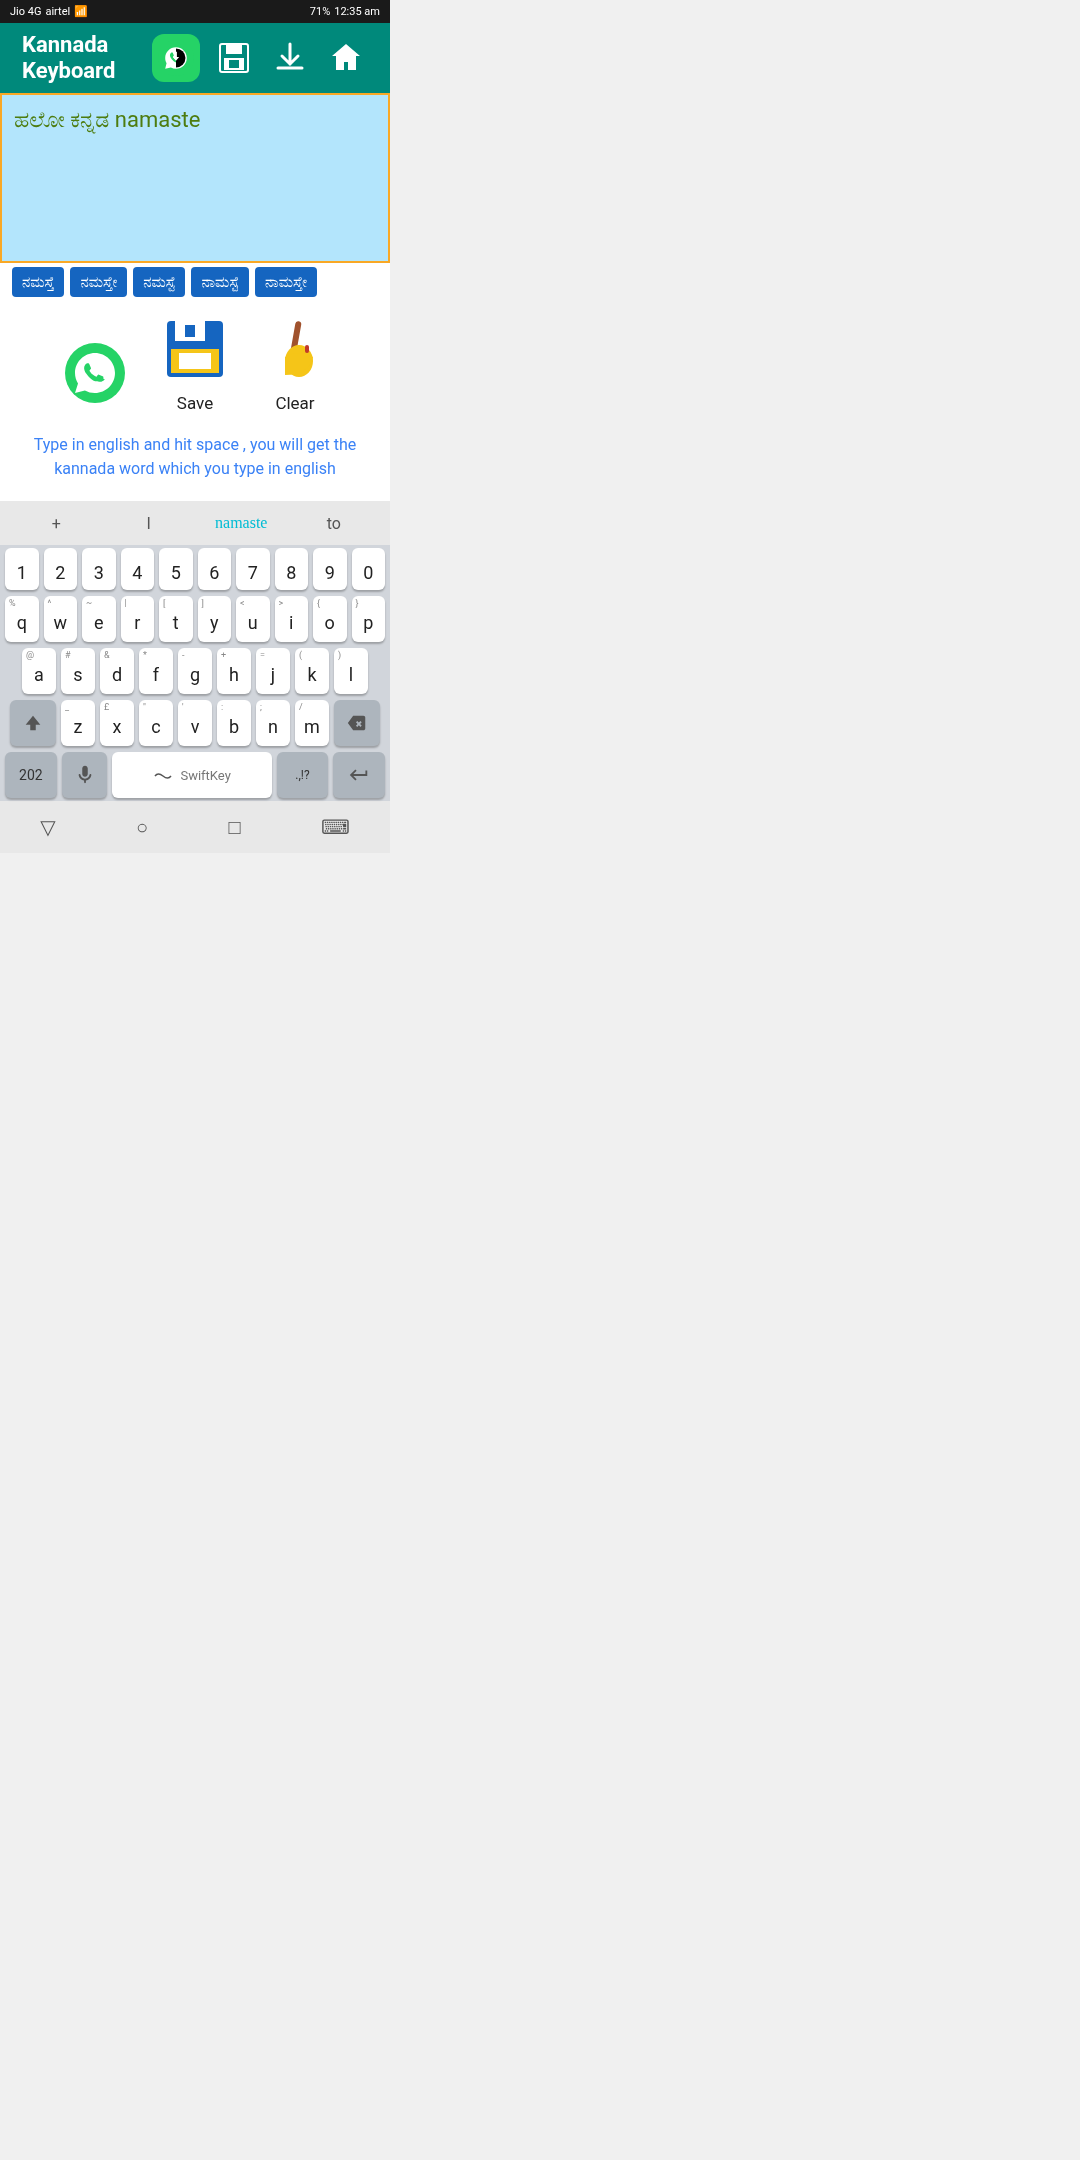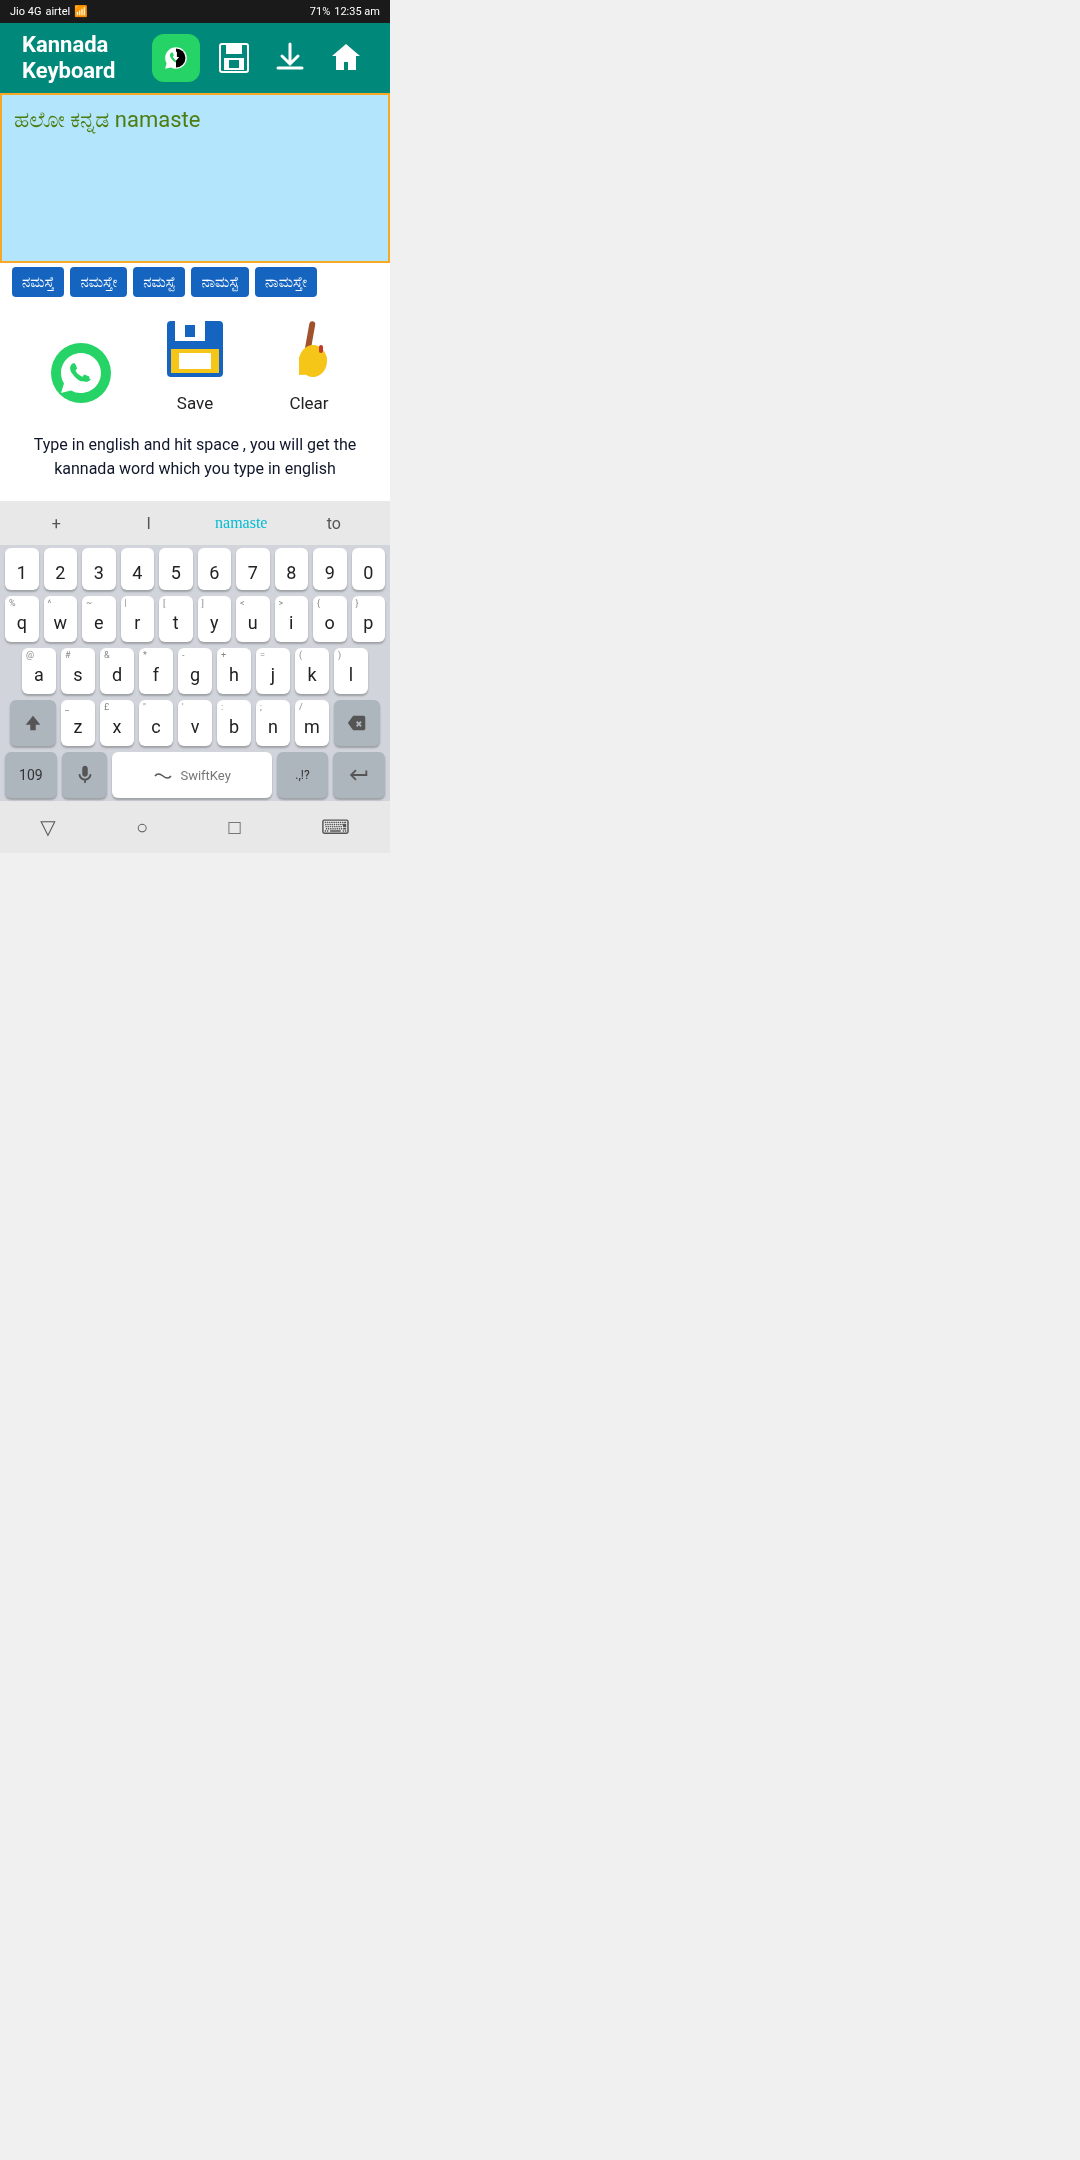--- a/index.html
+++ b/index.html
@@ -91,21 +91,21 @@
       cursor: pointer;
       white-space: nowrap;
       border: none;
     }
 
     
     .action-row {
       display: flex;
       justify-content: center;
       align-items: flex-end;
-      gap: 14px;
+      gap: 0;
       padding: 8px 0 0 0;
       background: white;
     }
     .action-item {
       display: flex;
       flex-direction: column;
       align-items: center;
       gap: 4px;
       width: 100px;
       cursor: pointer;
@@ -126,21 +126,21 @@
       font-size: 17px;
       color: #222;
       font-weight: 400;
     }
 
     
     .hint-text {
       text-align: center;
       padding: 20px 30px;
       font-size: 16px;
-      color: #0f172a;
+      color: #3b82f6;
       line-height: 1.5;
       background: white;
     }
 
     
     .keyboard-container {
       background: #d1d5db;
       padding: 0;
     }
 
@@ -523,21 +523,21 @@
       </div>
     <div class="key backspace-key">
       <svg viewBox="0 0 24 24" width="22" height="22" fill="#555">
         <path d="M19 4H7.83L2 12l5.83 8H19c1.1 0 2-.9 2-2V6c0-1.1-.9-2-2-2zm-3.29 12.29L14 14.59l-1.71 1.7-1.41-1.41L12.59 13l-1.71-1.71 1.41-1.41L14 11.59l1.71-1.71 1.41 1.41L15.41 13l1.71 1.71-1.41 1.58z"></path>
       </svg>
     </div>
   </div>
 
   <div class="key-row">
     <div class="key num-toggle-key">
-      <span style="font-size:14px;color:#333;">109</span>
+      <span style="font-size:14px;color:#333;">202</span>
     </div>
     <div class="key mic-key">
       <svg viewBox="0 0 24 24" width="22" height="22" fill="#555">
         <path d="M12 14c1.66 0 3-1.34 3-3V5c0-1.66-1.34-3-3-3S9 3.34 9 5v6c0 1.66 1.34 3 3 3zm5.91-3c-.49 0-.9.36-.98.85C16.52 14.2 14.47 16 12 16s-4.52-1.8-4.93-4.15c-.08-.49-.49-.85-.98-.85-.61 0-1.09.54-1 1.14.49 3 2.89 5.35 5.91 5.78V20c0 .55.45 1 1 1s1-.45 1-1v-2.08c3.02-.43 5.42-2.78 5.91-5.78.1-.6-.39-1.14-1-1.14z"></path>
       </svg>
     </div>
     <div class="key space-key">
       <span style="font-size:13px;color:#777;">
         <svg viewBox="0 0 20 12" width="20" height="12" style="vertical-align:middle;margin-right:4px;">
           <path d="M2 6 Q5 2 10 6 Q15 10 18 6" stroke="#555" stroke-width="1.5" fill="none"></path>

